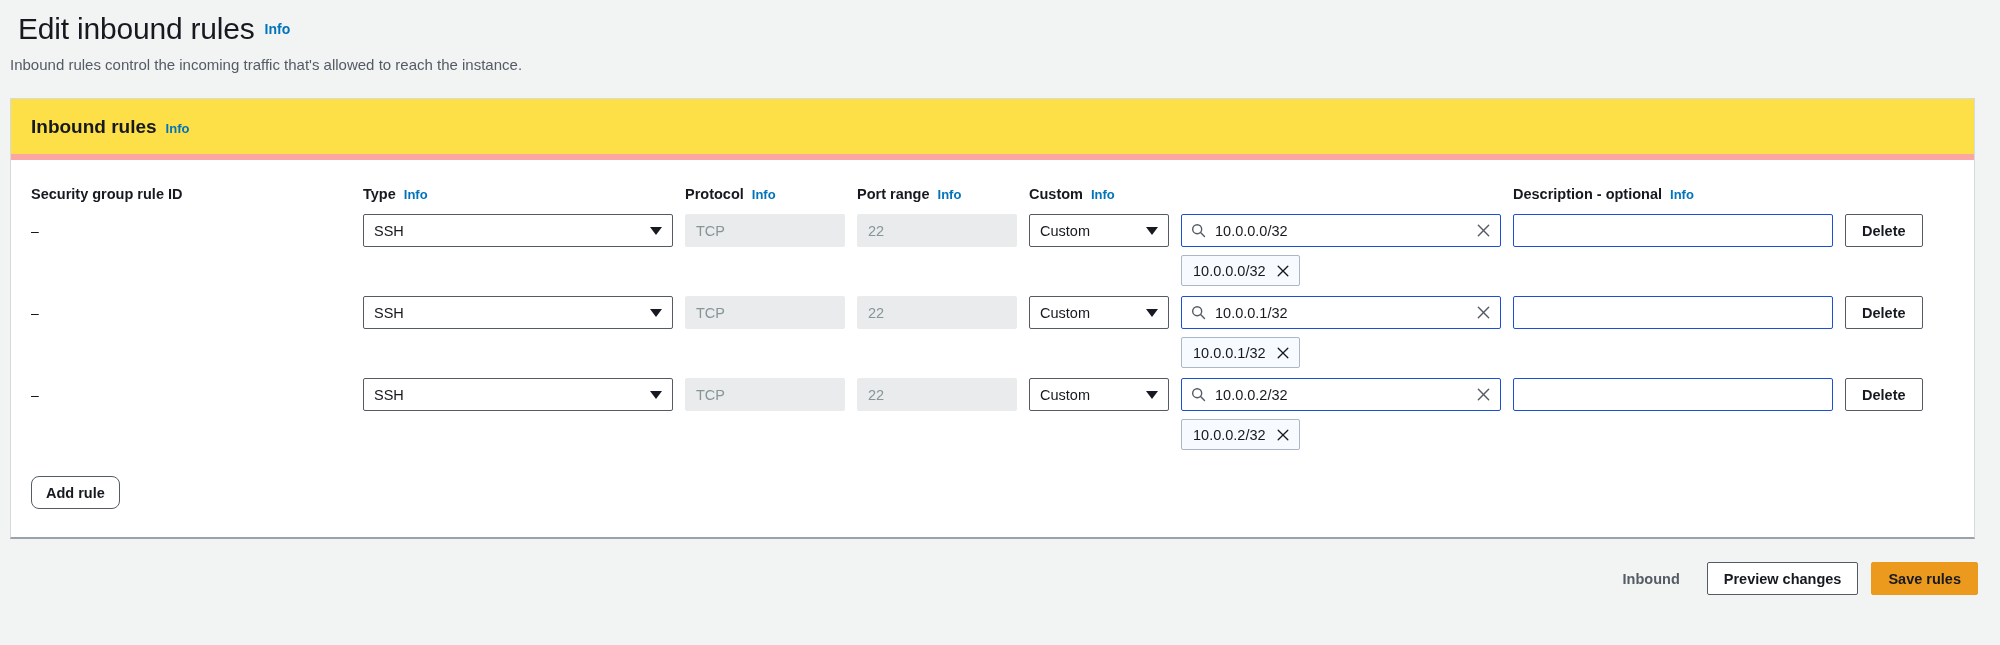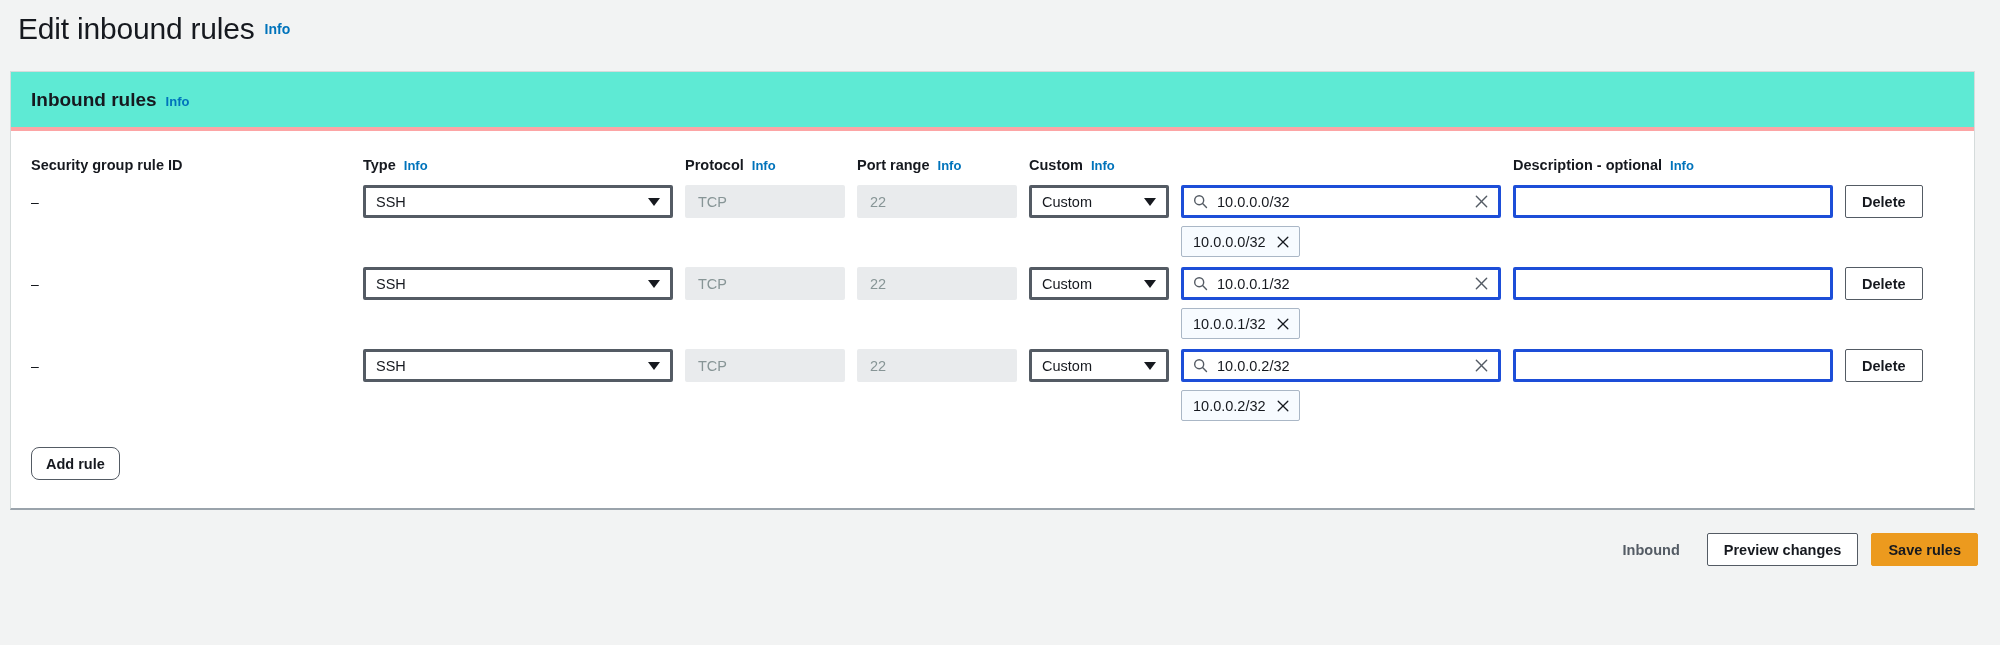--- a/index.html
+++ b/index.html
@@ -30,22 +30,22 @@
 
   
   .panel {
     margin: 23px 10px 0 10px;
     background: #ffffff;
     border: 1px solid #d5dbdb;
     border-bottom: 2px solid #9aa3ab;
     width: 1965px;
   }
   .panel-header {
-    background: #5eead4;
-    border-bottom: 4px solid #fca5a5;
+    background: #fde047;
+    border-bottom: 6px solid #fca5a5;
     padding: 17px 20px 16px 20px;
     display: flex; align-items: baseline; gap: 9px;
   }
   .panel-title { font-size: 19px; font-weight: 700; color: #16191f; }
 
   .panel-body { padding: 0 20px 0 20px; }
 
   
   .rules-grid {
     display: grid;
@@ -61,21 +61,21 @@
   }
   .rule-cell { padding-bottom: 0; }
   .rule-id {
     font-size: 14px; color: #16191f; line-height: 34px; height: 34px;
     display: flex; align-items: center;
   }
 
   
   .ctl {
     height: 33px; width: 100%;
-    border: 3px solid #1d4ed8;
+    border: 1px solid #1d4ed8;
     border-radius: 2px;
     background: #ffffff;
     font-family: "Liberation Sans", sans-serif;
     font-size: 14.5px; color: #16191f;
     padding: 0 10px;
     display: flex; align-items: center;
   }
   .ctl.disabled {
     background: #e9ebed; border-color: #e9ebed; color: #879596;
   }
@@ -145,20 +145,21 @@
   .row-gap { height: 10px; }
 </style>
 </head>
 <body>
 
 <div class="page-head">
   <div class="page-title-row">
     <h1 class="page-title">Edit inbound rules</h1>
     <a class="info-link">Info</a>
   </div>
+  <div class="page-desc">Inbound rules control the incoming traffic that's allowed to reach the instance.</div>
 </div>
 
 <div class="panel">
 
   <div class="panel-header">
     <span class="panel-title">Inbound rules</span>
     <a class="info-link sm">Info</a>
   </div>
 
   <div class="panel-body">

